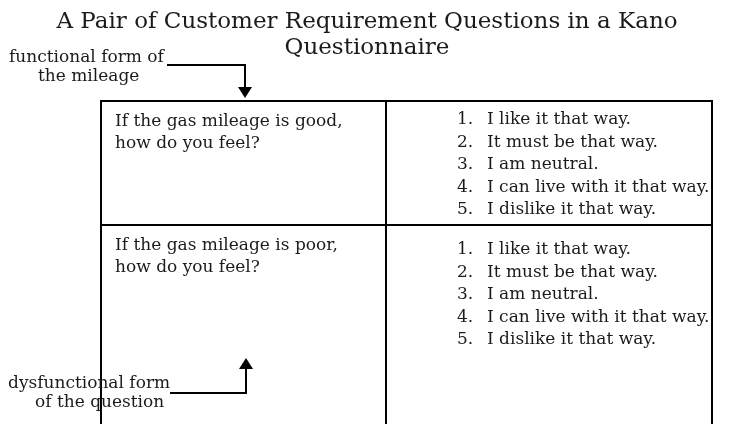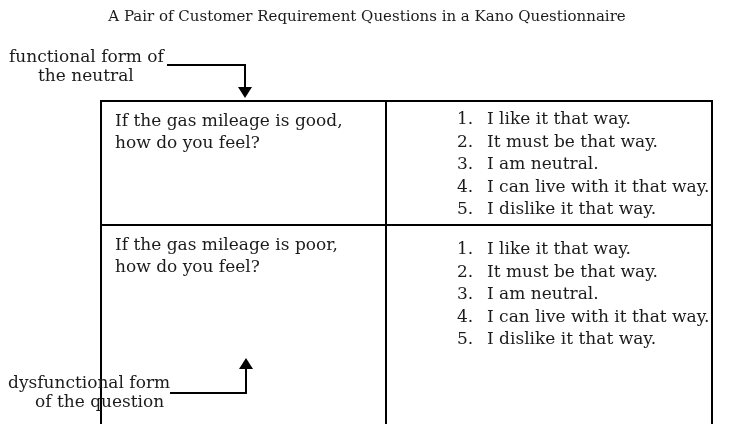--- a/index.html
+++ b/index.html
@@ -18,21 +18,21 @@
     color: var(--text, #1b1b1b);
     font-size: 17px;
     overflow: hidden;
   }
   .title {
     position: absolute;
     top: 7px;
     left: 0;
     width: 100%;
     text-align: center;
-    font-size: 15px;
+    font-size: 23px;
   }
   .label { position: absolute; white-space: nowrap; font-size: 17px; line-height: 19px; }
   .func-l1 { left: 9px;  top: 47px; }
   .func-l2 { left: 38px; top: 66px; }
   .dys-l1  { left: 8px;  top: 373px; }
   .dys-l2  { left: 35px; top: 392px; }
 
   .connectors {
     position: absolute;
     left: 0; top: 0;
@@ -65,21 +65,21 @@
   .opt .txt { margin-left: 8px; }
 </style>
 </head>
 <body>
 
 <div class="page">
 
   <div class="title">A Pair of Customer Requirement Questions in a Kano Questionnaire</div>
 
   <div class="label func-l1">functional form of</div>
-  <div class="label func-l2">the neutral</div>
+  <div class="label func-l2">the mileage</div>
 
   <svg class="connectors" viewBox="0 0 734 424" xmlns="http://www.w3.org/2000/svg">
     <path d="M167,65 H245 V88"></path>
     <polygon points="238,87 252,87 245,98"></polygon>
     <path d="M170,393 H246 V368"></path>
     <polygon points="239,369 253,369 246,358"></polygon>
   </svg>
 
   <div class="qtable">
 

